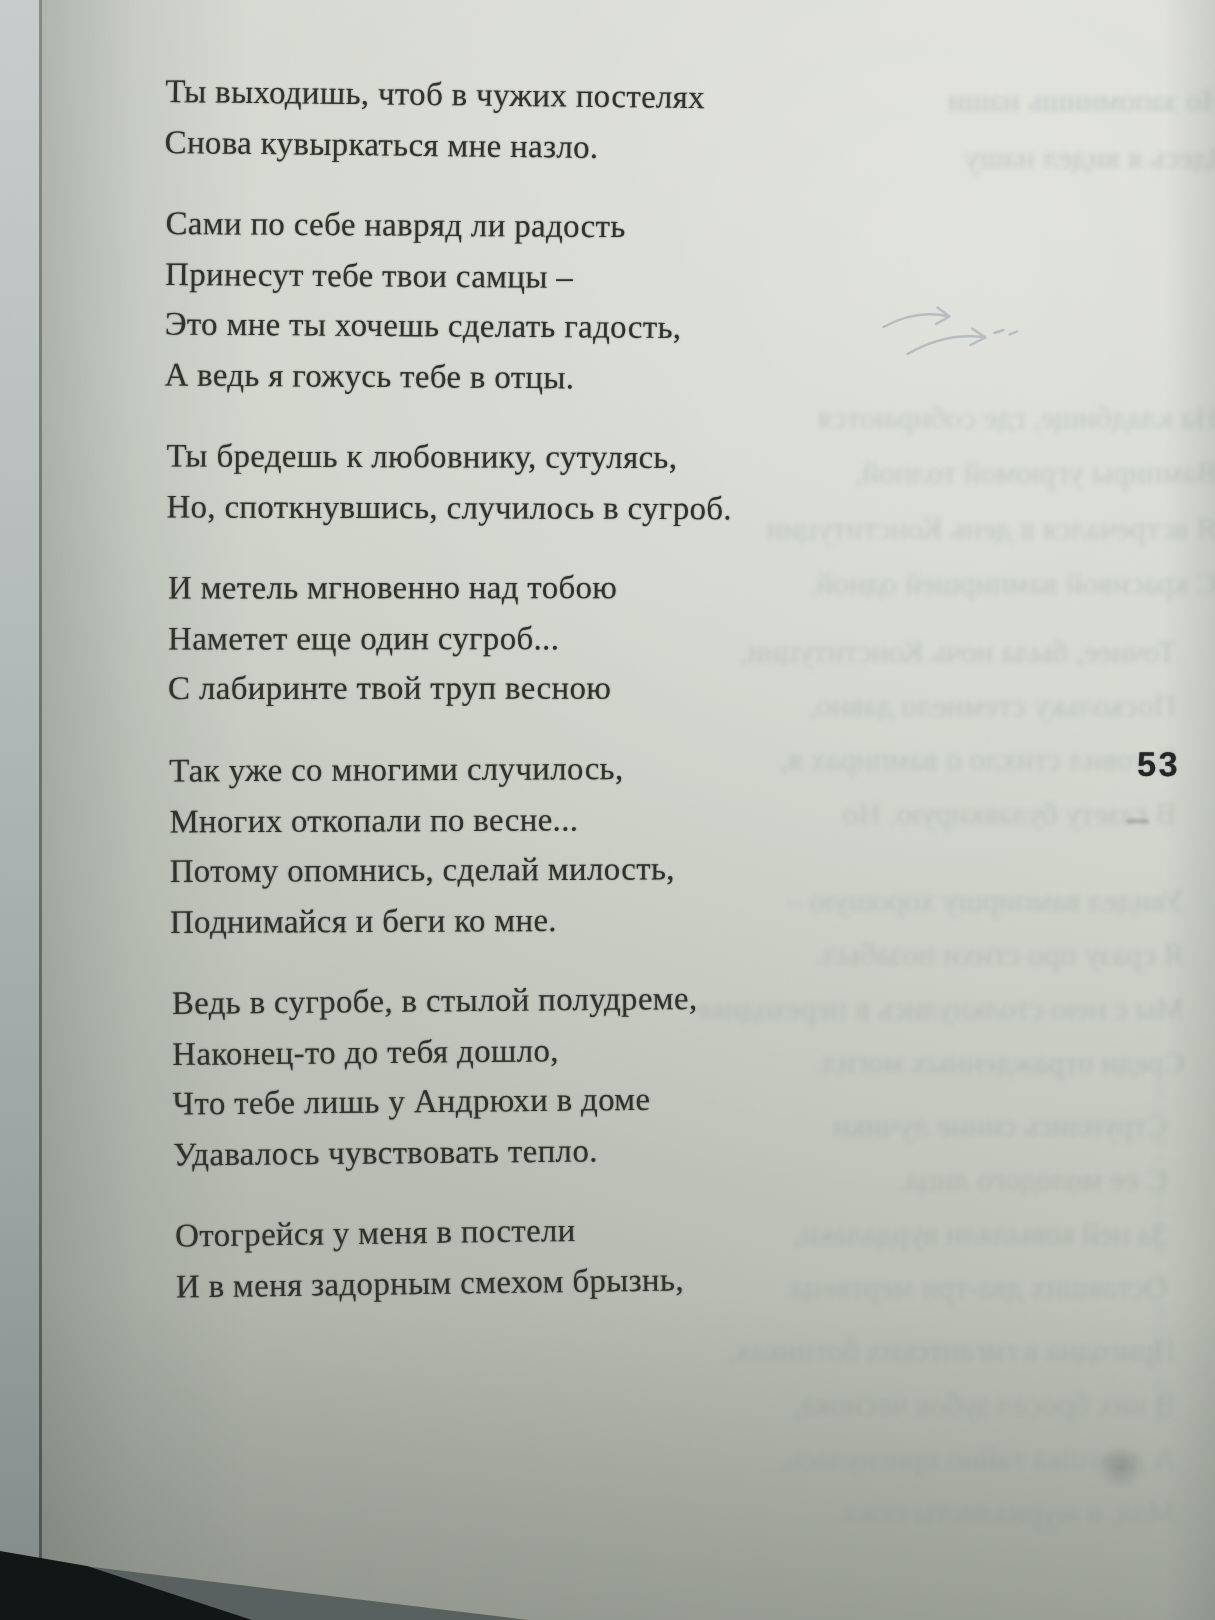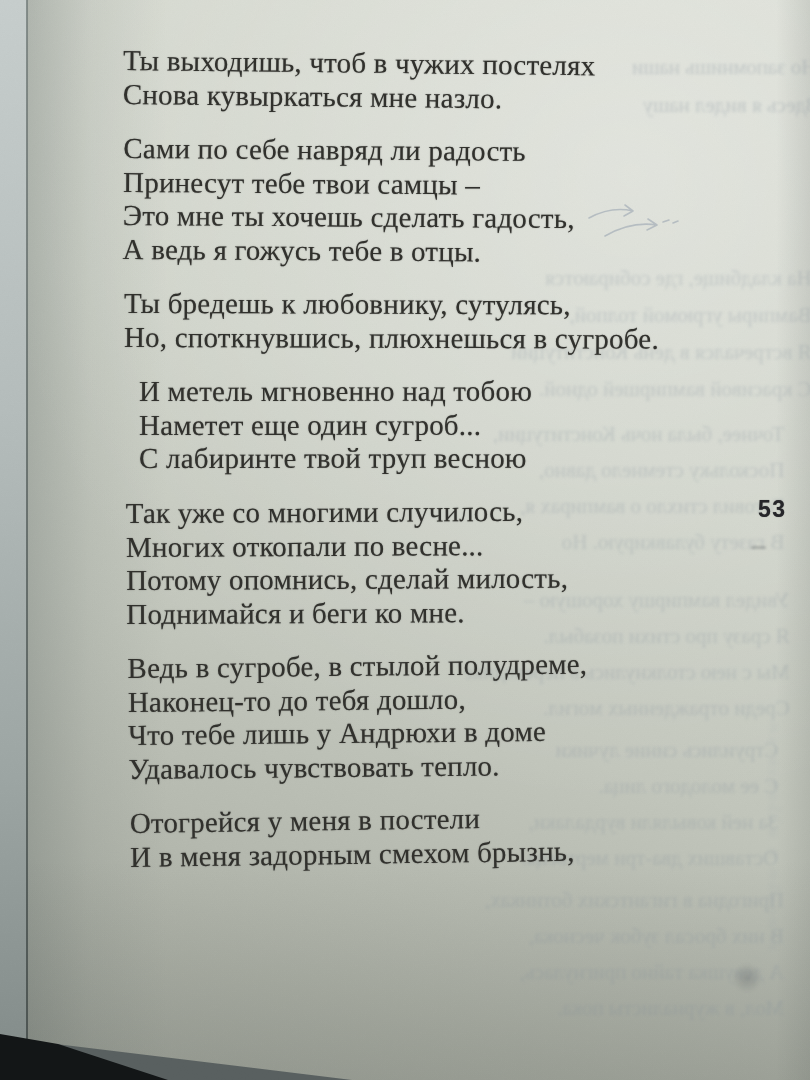--- a/index.html
+++ b/index.html
@@ -47,30 +47,30 @@
   .gray-band{
     position:absolute;inset:0;background:#596060;
     clip-path:polygon(56px 1044px,352px 1080px,150px 1080px);
   }
   .dark-corner{
     position:absolute;inset:0;background:#131617;
     clip-path:polygon(0 1034px,58px 1044px,168px 1080px,0 1080px);
   }
   
   .poem{
-    position:absolute;left:123px;top:44px;
-    font-size:29px;line-height:33.5px;letter-spacing:.2px;
+    position:absolute;left:110px;top:44px;
+    font-size:22px;line-height:33.5px;letter-spacing:.2px;
     color:#31312d;
     text-shadow:0 0 1.2px rgba(42,42,40,.55);
   }
   .stanza{margin-bottom:21px;transform-origin:0 50%;}
   .stanza:nth-child(1){transform:rotate(.65deg);}
   .stanza:nth-child(2){transform:rotate(.4deg);}
   .stanza:nth-child(3){transform:rotate(.18deg);margin-left:1px;}
-  .stanza:nth-child(4){transform:rotate(-.05deg);margin-left:16px;}
+  .stanza:nth-child(4){transform:rotate(-.05deg);margin-left:2px;}
   .stanza:nth-child(5){transform:rotate(-.3deg);margin-left:3px;}
   .stanza:nth-child(6){transform:rotate(-.55deg);margin-left:5px;}
   .stanza:nth-child(7){transform:rotate(-.8deg);margin-left:7px;}
   .line{white-space:nowrap;}
   
   .page-number{
     position:absolute;left:758px;top:496px;
     font-family:"Liberation Sans", sans-serif;
     font-weight:700;font-size:23px;letter-spacing:1.5px;
     color:#26262a;text-shadow:0 0 1px rgba(0,0,0,.45);
@@ -162,21 +162,21 @@
         <div class="line">Снова кувыркаться мне назло.</div>
       </div>
       <div class="stanza">
         <div class="line">Сами по себе навряд ли радость</div>
         <div class="line">Принесут тебе твои самцы –</div>
         <div class="line">Это мне ты хочешь сделать гадость,</div>
         <div class="line">А ведь я гожусь тебе в отцы.</div>
       </div>
       <div class="stanza">
         <div class="line">Ты бредешь к любовнику, сутулясь,</div>
-        <div class="line">Но, споткнувшись, плюхнешься в сугробе.</div>
+        <div class="line">Но, споткнувшись, случилось в сугроб.</div>
       </div>
       <div class="stanza">
         <div class="line">И метель мгновенно над тобою</div>
         <div class="line">Наметет еще один сугроб...</div>
         <div class="line">С лабиринте твой труп весною</div>
       </div>
       <div class="stanza">
         <div class="line">Так уже со многими случилось,</div>
         <div class="line">Многих откопали по весне...</div>
         <div class="line">Потому опомнись, сделай милость,</div>

